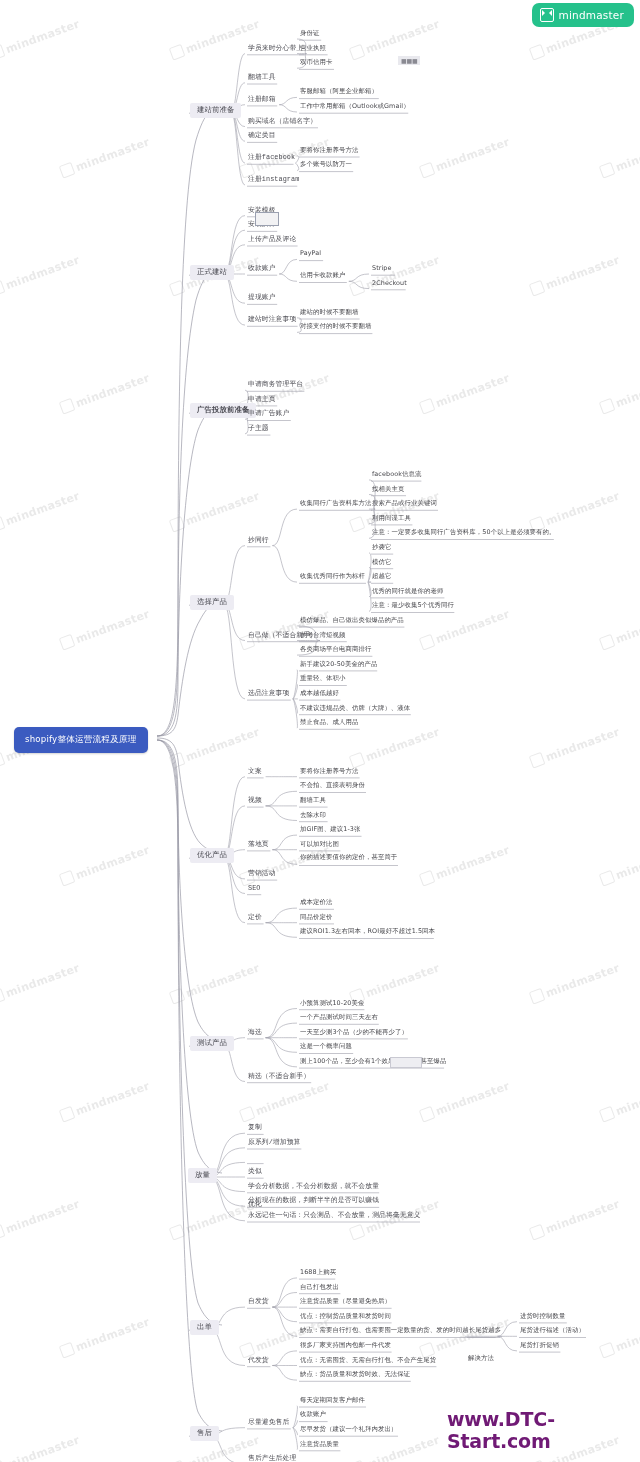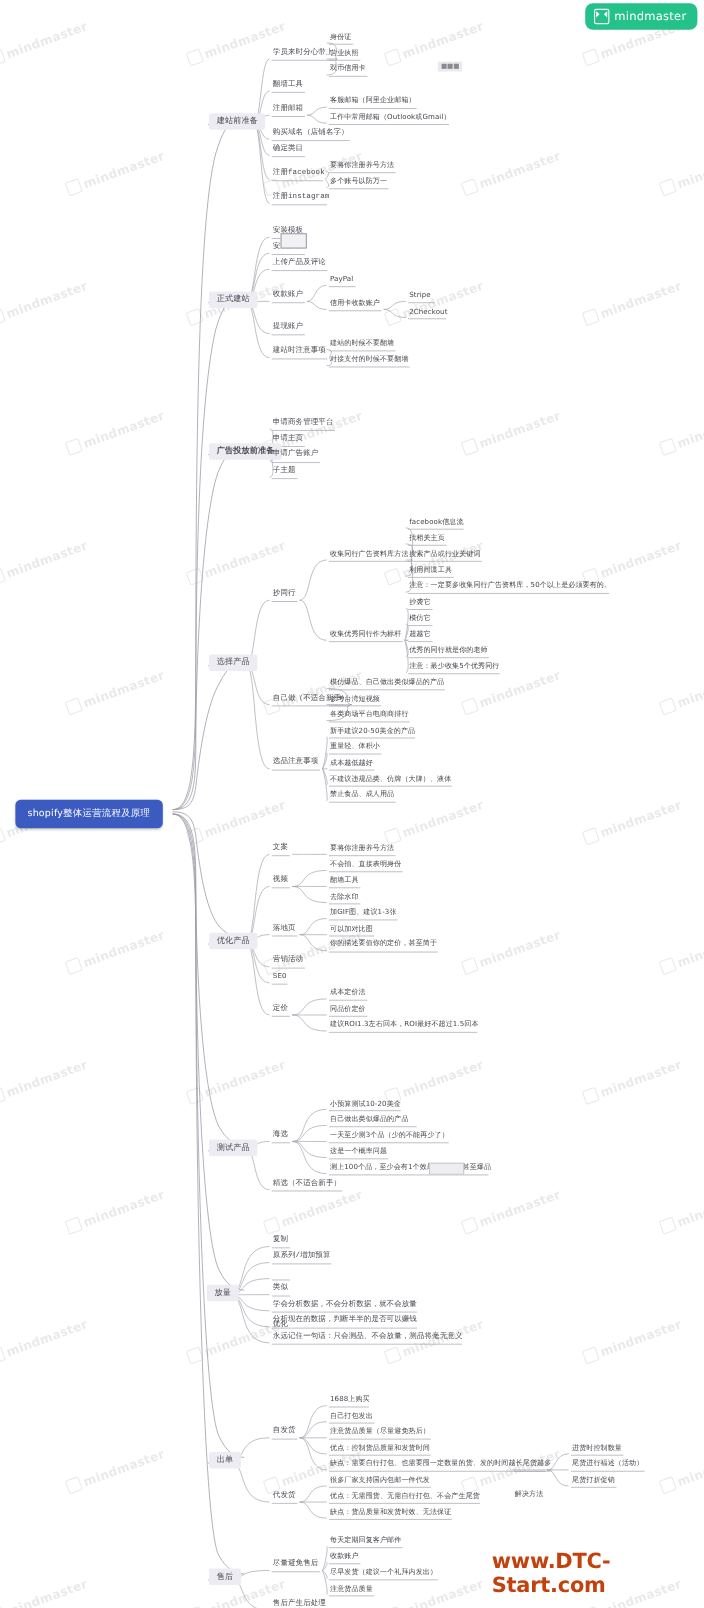--- a/index.html
+++ b/index.html
@@ -42,21 +42,21 @@
     content:"";position:absolute;left:1px;top:1px;width:0;height:0;
     border-left:3px solid #fff;border-top:3px solid transparent;border-bottom:3px solid transparent;
   }
   #logo .mark:after{
     content:"";position:absolute;right:1px;top:1px;width:0;height:0;
     border-right:3px solid #fff;border-top:3px solid transparent;border-bottom:3px solid transparent;
   }
   
   #site-url{
     position:absolute;left:447px;top:1408px;
-    font-size:19px;font-weight:bold;color:#c2410c;
+    font-size:19px;font-weight:bold;color:#701a75;
     letter-spacing:-.2px;z-index:30;
   }
   
   #links{position:absolute;inset:0;z-index:5;}
   
   .node{
     position:absolute;z-index:10;
     font-size:6.4px;line-height:1.15;
     color:#46464b;
     white-space:nowrap;
@@ -450,21 +450,21 @@
       <div class="node" style="left: 300px; top: 854px;">你的描述要值你的定价，甚至简于</div>
       <div class="node lvl2" style="left: 248px; top: 869.9px;">营销活动</div>
       <div class="node lvl2" style="left: 248px; top: 884.5px;">SEO</div>
       <div class="node lvl2" style="left: 248px; top: 913.7px;">定价</div>
       <div class="node" style="left: 300px; top: 899.1px;">成本定价法</div>
       <div class="node" style="left: 300px; top: 913.7px;">同品价定价</div>
       <div class="node" style="left: 300px; top: 928.3px;">建议ROI1.3左右回本，ROI最好不超过1.5回本</div>
       <div class="node lvl1" style="left: 190px; top: 1036px;">测试产品</div>
       <div class="node lvl2" style="left: 248px; top: 1028.7px;">海选</div>
       <div class="node" style="left: 300px; top: 999.5px;">小预算测试10-20美金</div>
-      <div class="node" style="left: 300px; top: 1014.1px;">自己做出类似爆品的产品</div>
+      <div class="node" style="left: 300px; top: 1014.1px;">一个产品测试时间三天左右</div>
       <div class="node" style="left: 300px; top: 1028.7px;">一天至少测3个品（少的不能再少了）</div>
       <div class="node" style="left: 300px; top: 1043.3px;">这是一个概率问题</div>
       <div class="node" style="left: 300px; top: 1057.9px;">测上100个品，至少会有1个效果好的品，甚至爆品</div>
       <div class="node lvl2" style="left: 248px; top: 1072.5px;">精选（不适合新手）</div>
       <div class="node lvl1" style="left: 188px; top: 1168px; text-align: right;">放量</div>
       <div class="node lvl2" style="left: 248px; top: 1124.2px;">复制</div>
       <div class="node lvl2" style="left: 248px; top: 1138.8px;">原系列/增加预算</div>
       <div class="node lvl2" style="left: 248px; top: 1153.4px; margin-top: 48px;">优化</div>
       <div class="node lvl2" style="left: 248px; top: 1168px;">类似</div>
       <div class="node lvl2" style="left: 248px; top: 1182.6px;">学会分析数据，不会分析数据，就不会放量</div>

